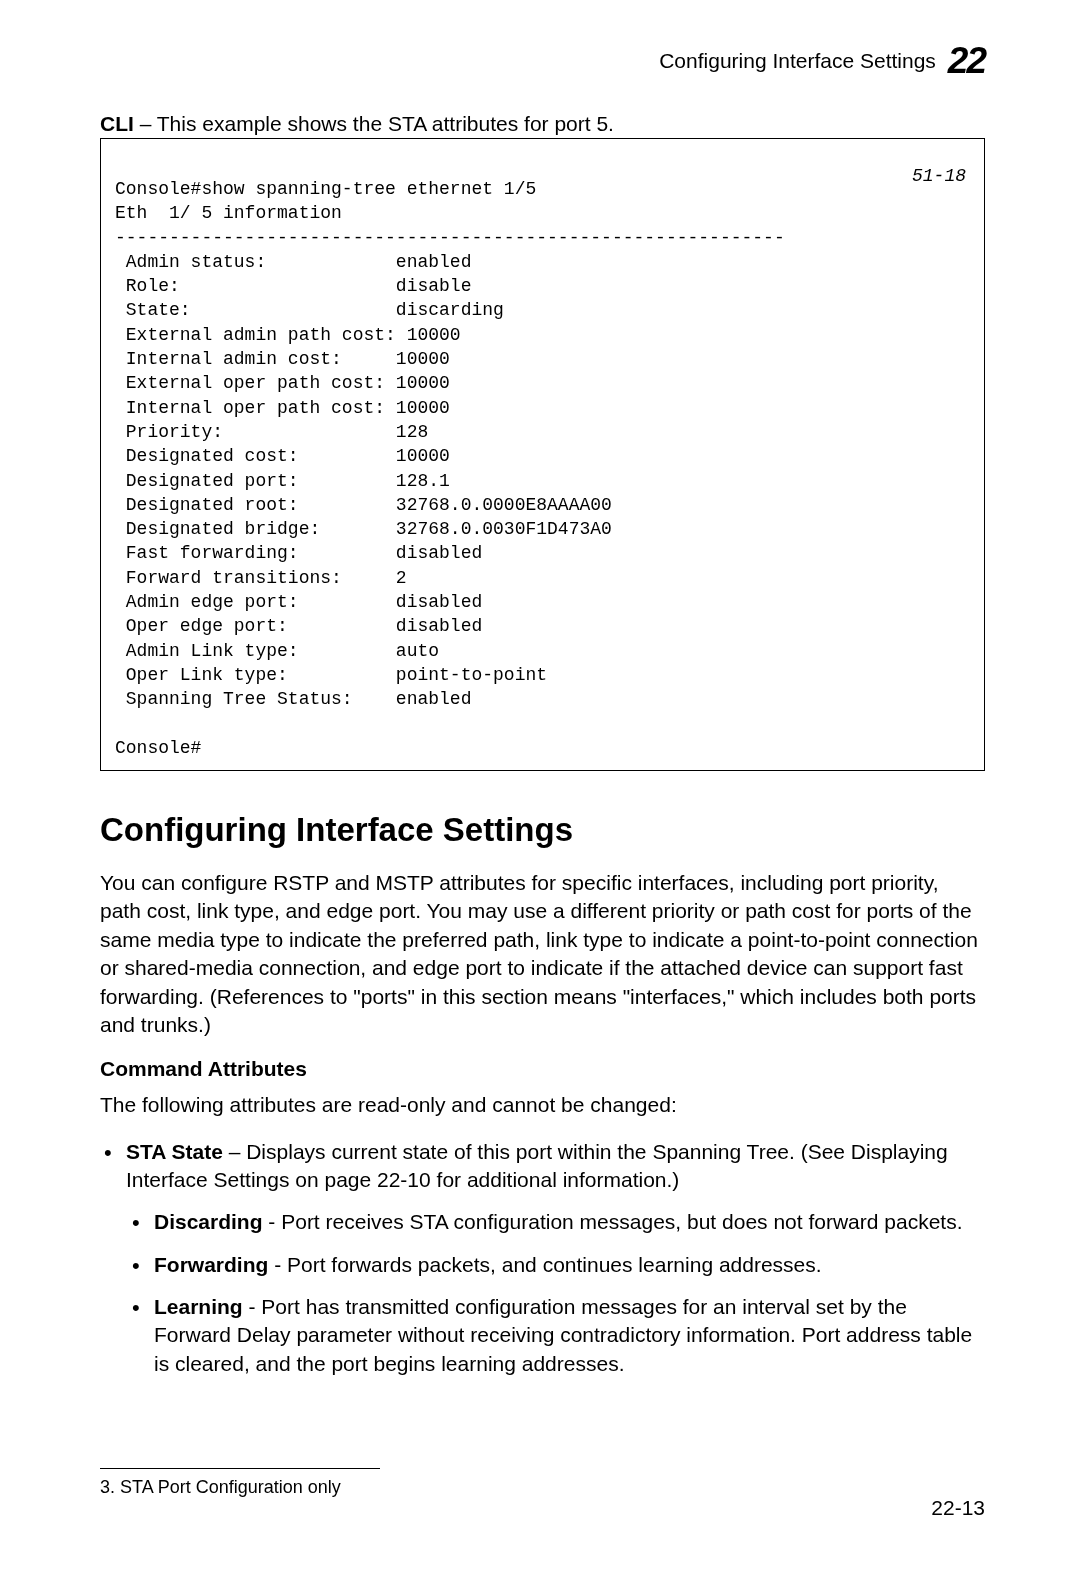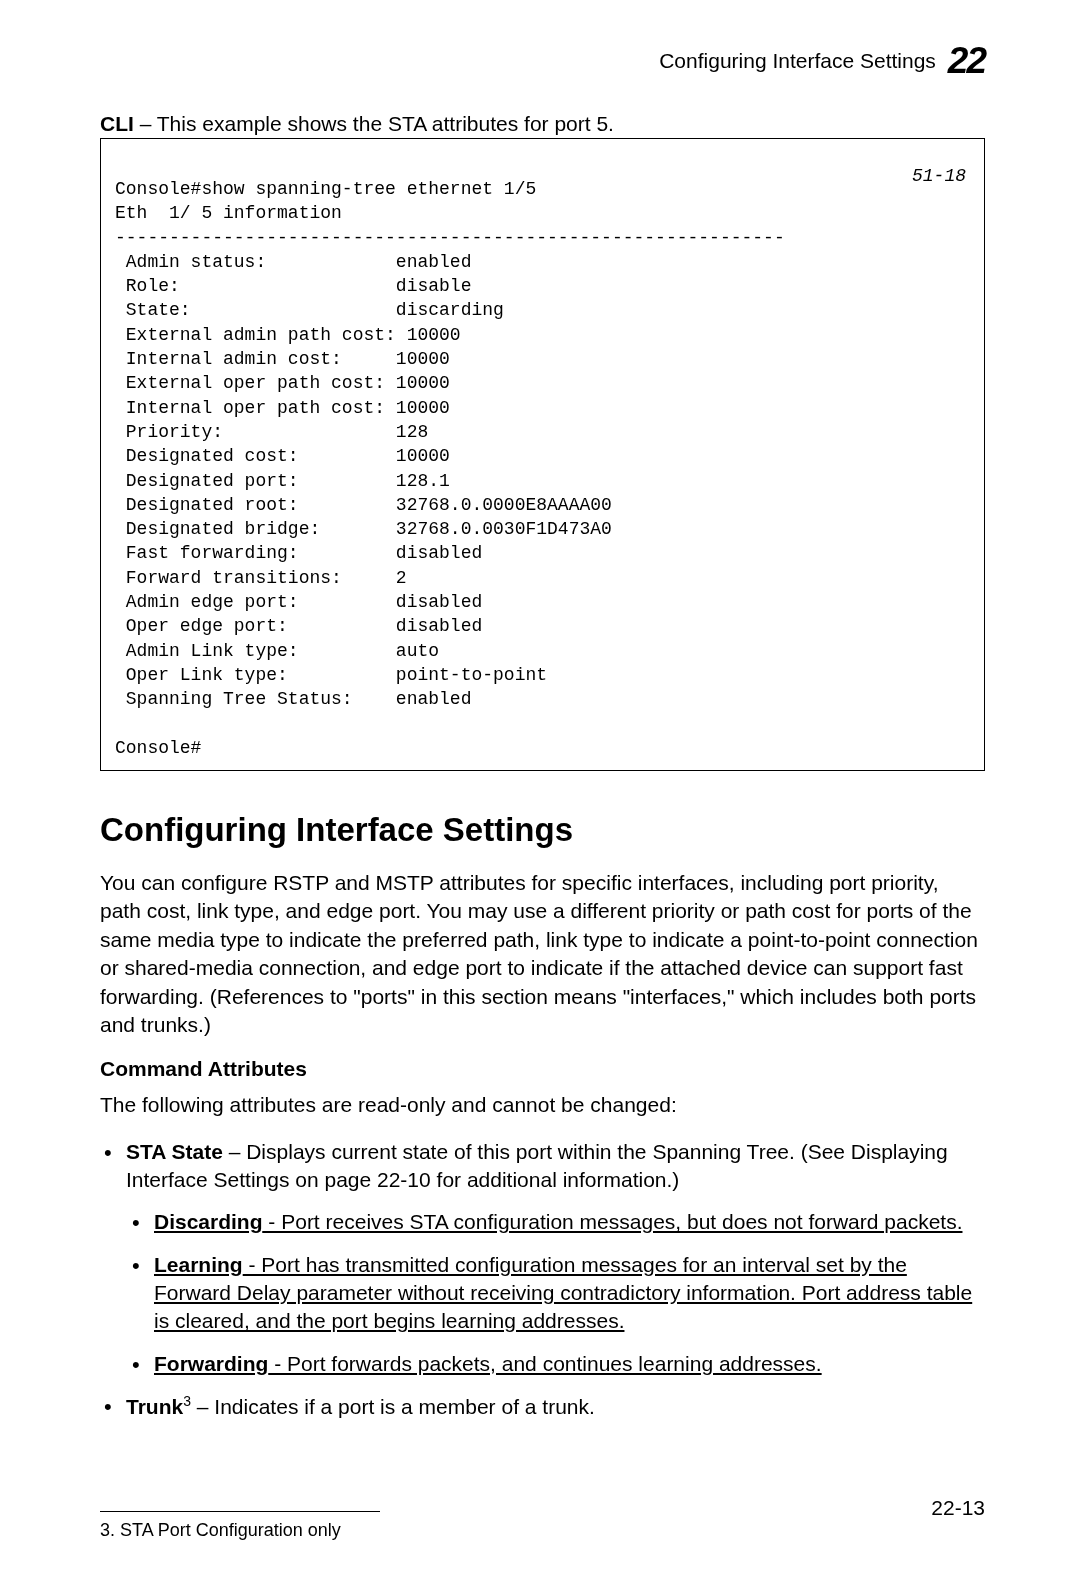--- a/index.html
+++ b/index.html
@@ -88,21 +88,20 @@
     ul.outer-list > li::before {
       content: "•";
       position: absolute;
       left: -22px;
       font-size: 22px;
     }
     ul.inner-list {
       list-style: none;
       padding-left: 28px;
       margin-top: 14px;
-      text-decoration: underline;
     }
     ul.inner-list > li {
       position: relative;
       margin-bottom: 14px;
     }
     ul.inner-list > li::before {
       content: "•";
       position: absolute;
       left: -22px;
       font-size: 22px;
@@ -177,28 +176,25 @@
 <p class="body-text">The following attributes are read-only and cannot be changed:</p>
 
 <ul class="outer-list">
   <li>
     <b>STA State</b><span> – Displays current state of this port within the Spanning Tree. (See Displaying Interface Settings on page 22-10 for additional information.)</span>
     <ul class="inner-list">
       <li>
         <b>Discarding</b><span> - Port receives STA configuration messages, but does not forward packets.</span>
       </li>
       <li>
-        <b>Learning</b><span> - Port has transmitted configuration messages for an interval set by the Forward Delay parameter without receiving contradictory information. Port address table is cleared, and the port begins learning addresses.</span>
+        <b>Forwarding</b><span> - Port forwards packets, and continues learning addresses.</span>
       </li>
       <li>
-        <b>Forwarding</b><span> - Port forwards packets, and continues learning addresses.</span>
+        <b>Learning</b><span> - Port has transmitted configuration messages for an interval set by the Forward Delay parameter without receiving contradictory information. Port address table is cleared, and the port begins learning addresses.</span>
       </li>
     </ul>
   </li>
-  <li>
-    <b>Trunk</b><span class="sup">3</span><span> – Indicates if a port is a member of a trunk.</span>
-  </li>
 </ul>
 
 <hr class="footnote-sep">
 <p class="footnote">3.  STA Port Configuration only</p>
 
 <div class="page-num">22-13</div>
 
 </body></html>

